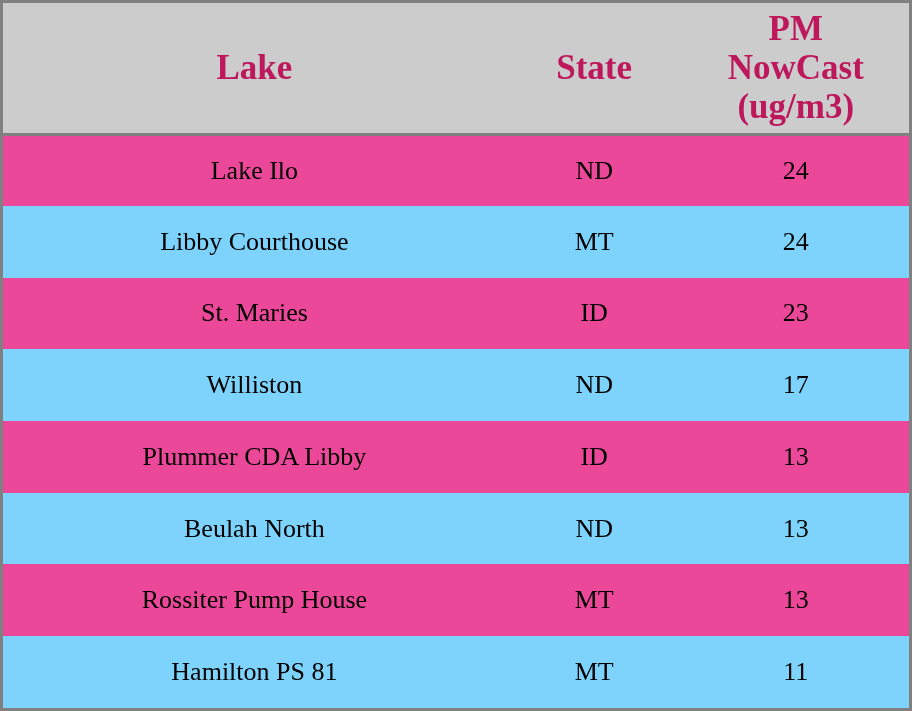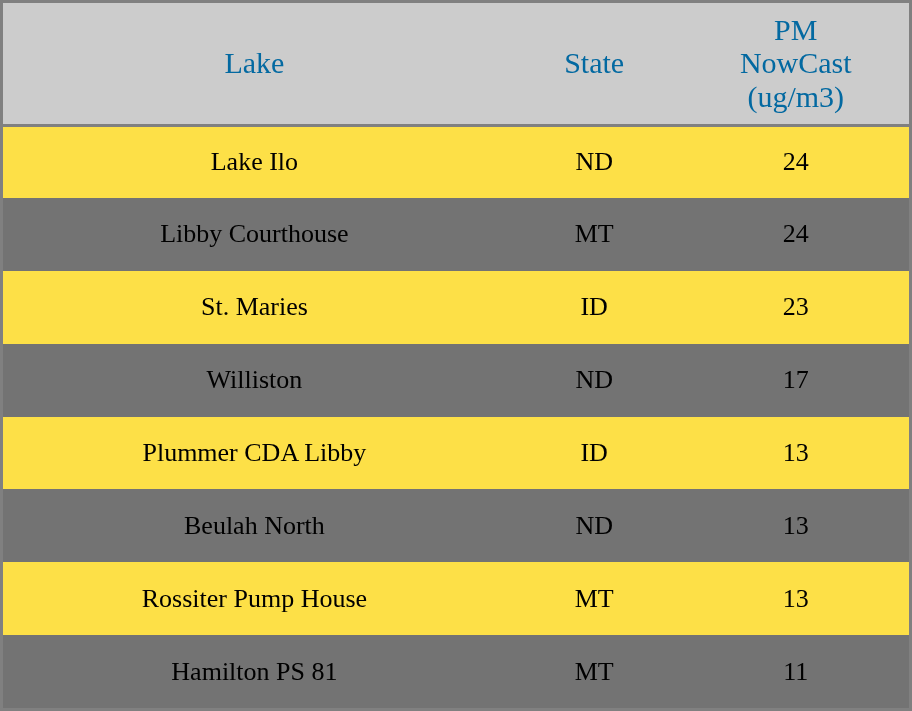--- a/index.html
+++ b/index.html
@@ -21,47 +21,47 @@
     width: 100%;
     height: 100%;
     border-collapse: collapse;
     table-layout: fixed;
   }
   table.data-table thead tr {
     background: #cccccc;
   }
   table.data-table thead th {
     font-family: "Liberation Serif", serif;
-    font-weight: normal;
-    font-size: 30px;
-    color: #0369a1;
+    font-weight: bold;
+    font-size: 35px;
+    color: #be185d;
     text-align: center;
     vertical-align: middle;
     padding: 6px 4px;
     border-bottom: 3px solid #808080;
     line-height: 1.12;
     height: 122px;
     box-sizing: border-box;
   }
   table.data-table tbody td {
     font-family: "Liberation Serif", serif;
     font-weight: normal;
     font-size: 26px;
     color: #000000;
     text-align: center;
     vertical-align: middle;
     padding: 0;
     height: 58px;
     box-sizing: border-box;
   }
   table.data-table tbody tr.row-odd {
-    background: #fde047;
+    background: #ec4899;
   }
   table.data-table tbody tr.row-even {
-    background: #737373;
+    background: #7dd3fc;
   }
   .col-site   { width: 55.5%; }
   .col-state  { width: 19.5%; }
   .col-value  { width: 25%; }
 </style>
 </head>
 <body>
 
 <div id="table-wrap">
   <table class="data-table">

